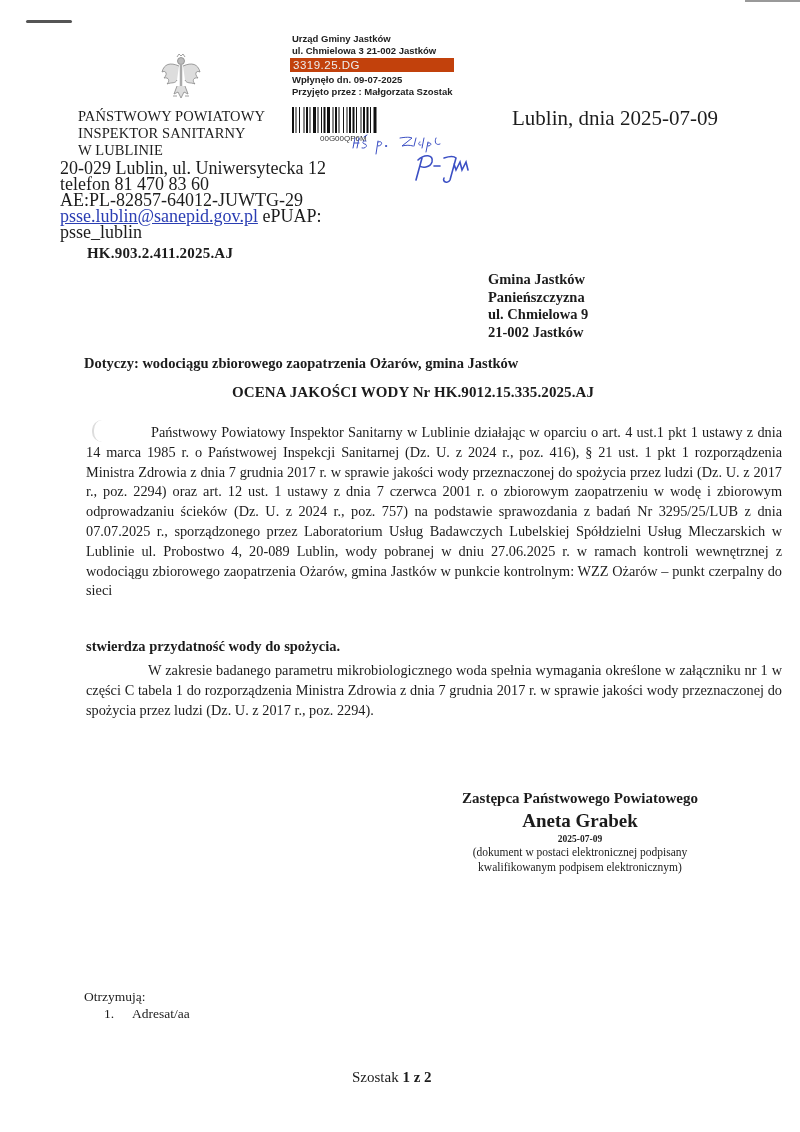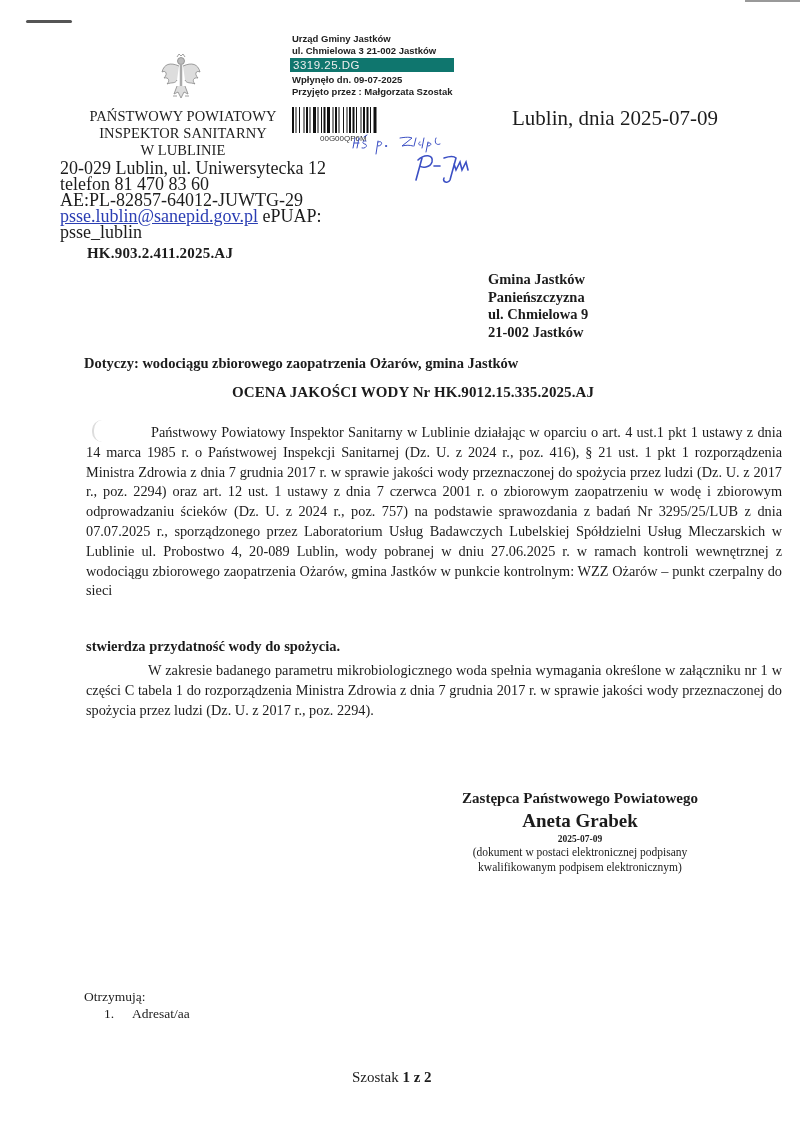--- a/index.html
+++ b/index.html
@@ -5,26 +5,26 @@
     * { margin: 0; padding: 0; box-sizing: border-box; }
     html, body { width: 800px; height: 1132px; background: #ffffff; overflow: hidden; }
     body { position: relative; font-family: "Liberation Serif", "DejaVu Serif", serif; color: #1c1c1c; }
     .abs { position: absolute; }
 
     .top-mark { left: 26px; top: 20px; width: 46px; height: 3px; background: #555; border-radius: 2px; }
     .top-right-mark { left: 745px; top: 0px; width: 55px; height: 2px; background: #999; }
 
     .emblem { left: 160px; top: 52px; width: 42px; height: 50px; }
 
-    .office { left: 78px; top: 108px; width: 210px; text-align: center; font-size: 14.5px; line-height: 17px; letter-spacing: 0.1px; }
+    .office { left: 78px; top: 108px; width: 210px; font-size: 14.5px; line-height: 17px; letter-spacing: 0.1px; }
     .office-address { left: 60px; top: 160px; width: 285px; font-size: 18px; line-height: 16px; }
     .office-address .email { color: #2a3db3; text-decoration: underline; }
 
     .stamp { left: 292px; top: 33px; width: 166px; font-family: "Liberation Sans", "DejaVu Sans", sans-serif; font-weight: bold; font-size: 9.5px; line-height: 12px; color: #222; }
-    .stamp .regno { display: block; background: #0f766e; color: #eee; font-size: 11.5px; font-weight: normal; padding: 0 3px; margin: 1px 0 2px -2px; width: 164px; height: 14px; line-height: 14px; letter-spacing: 0.5px; }
+    .stamp .regno { display: block; background: #c2410c; color: #eee; font-size: 11.5px; font-weight: normal; padding: 0 3px; margin: 1px 0 2px -2px; width: 164px; height: 14px; line-height: 14px; letter-spacing: 0.5px; }
     .barcode { left: 292px; top: 107px; width: 160px; height: 26px; }
     .barcode-text { left: 292px; top: 134px; font-family: "Liberation Sans", "DejaVu Sans", sans-serif; font-size: 8px; color: #333; margin-left: 28px; }
     .handwriting { left: 350px; top: 132px; width: 130px; height: 54px; }
 
     .date { left: 512px; top: 106px; font-size: 21px; }
 
     .case-number { left: 87px; top: 245px; font-size: 15px; font-weight: bold; letter-spacing: 0.2px; }
 
     .recipient { left: 488px; top: 271px; font-size: 14.5px; font-weight: bold; line-height: 17.5px; }
 

